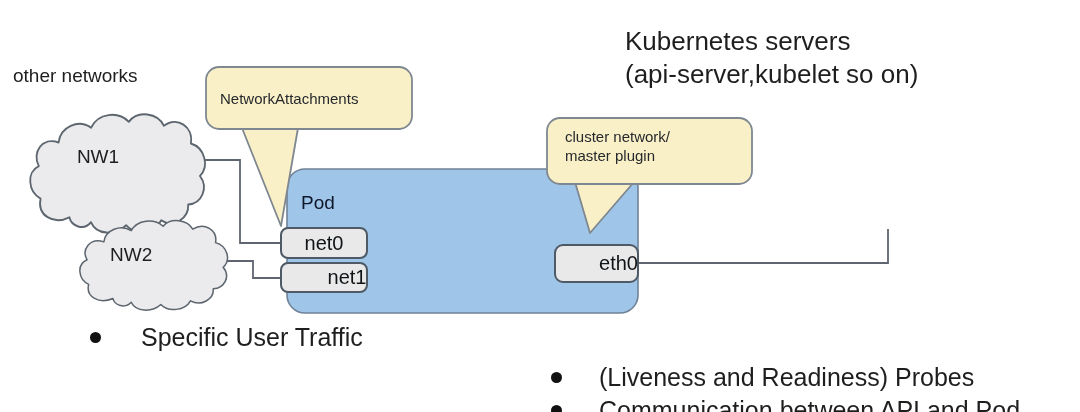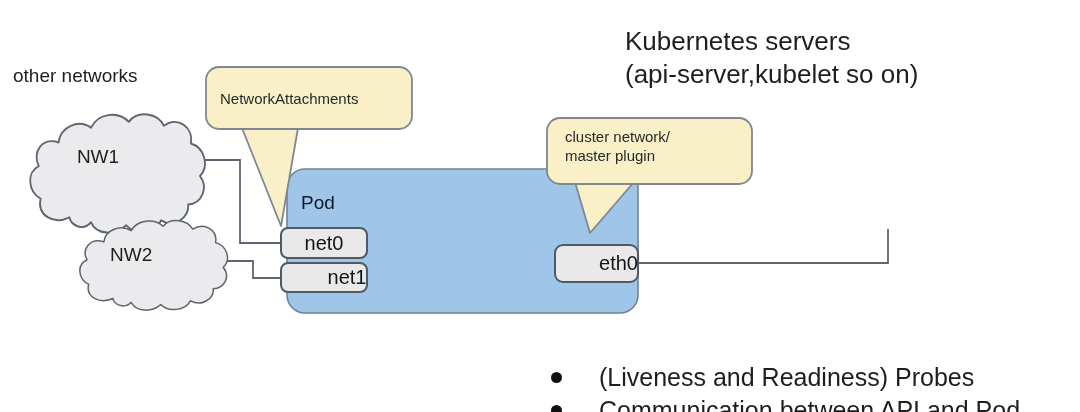--- a/index.html
+++ b/index.html
@@ -80,20 +80,26 @@
   <div class="iface-label if-net0">net0</div>
   <div class="iface-label if-net1">net1</div>
   <div class="iface-label if-eth0">eth0</div>
 
   <div class="callout-text co-na">NetworkAttachments</div>
   <div class="callout-text co-cluster">
     <div>cluster network/</div>
     <div>master plugin</div>
   </div>
 
+  <div class="bullet-list bl-left">
+    <div class="bullet-row">
+      <span class="dot"></span>
+      <span>Specific User Traffic</span>
+    </div>
+  </div>
 
   <div class="bullet-list bl-right">
     <div class="bullet-row">
       <span class="dot"></span>
       <span>(Liveness and Readiness) Probes</span>
     </div>
     <div class="bullet-row">
       <span class="dot"></span>
       <span>Communication between API and Pod</span>
     </div>

